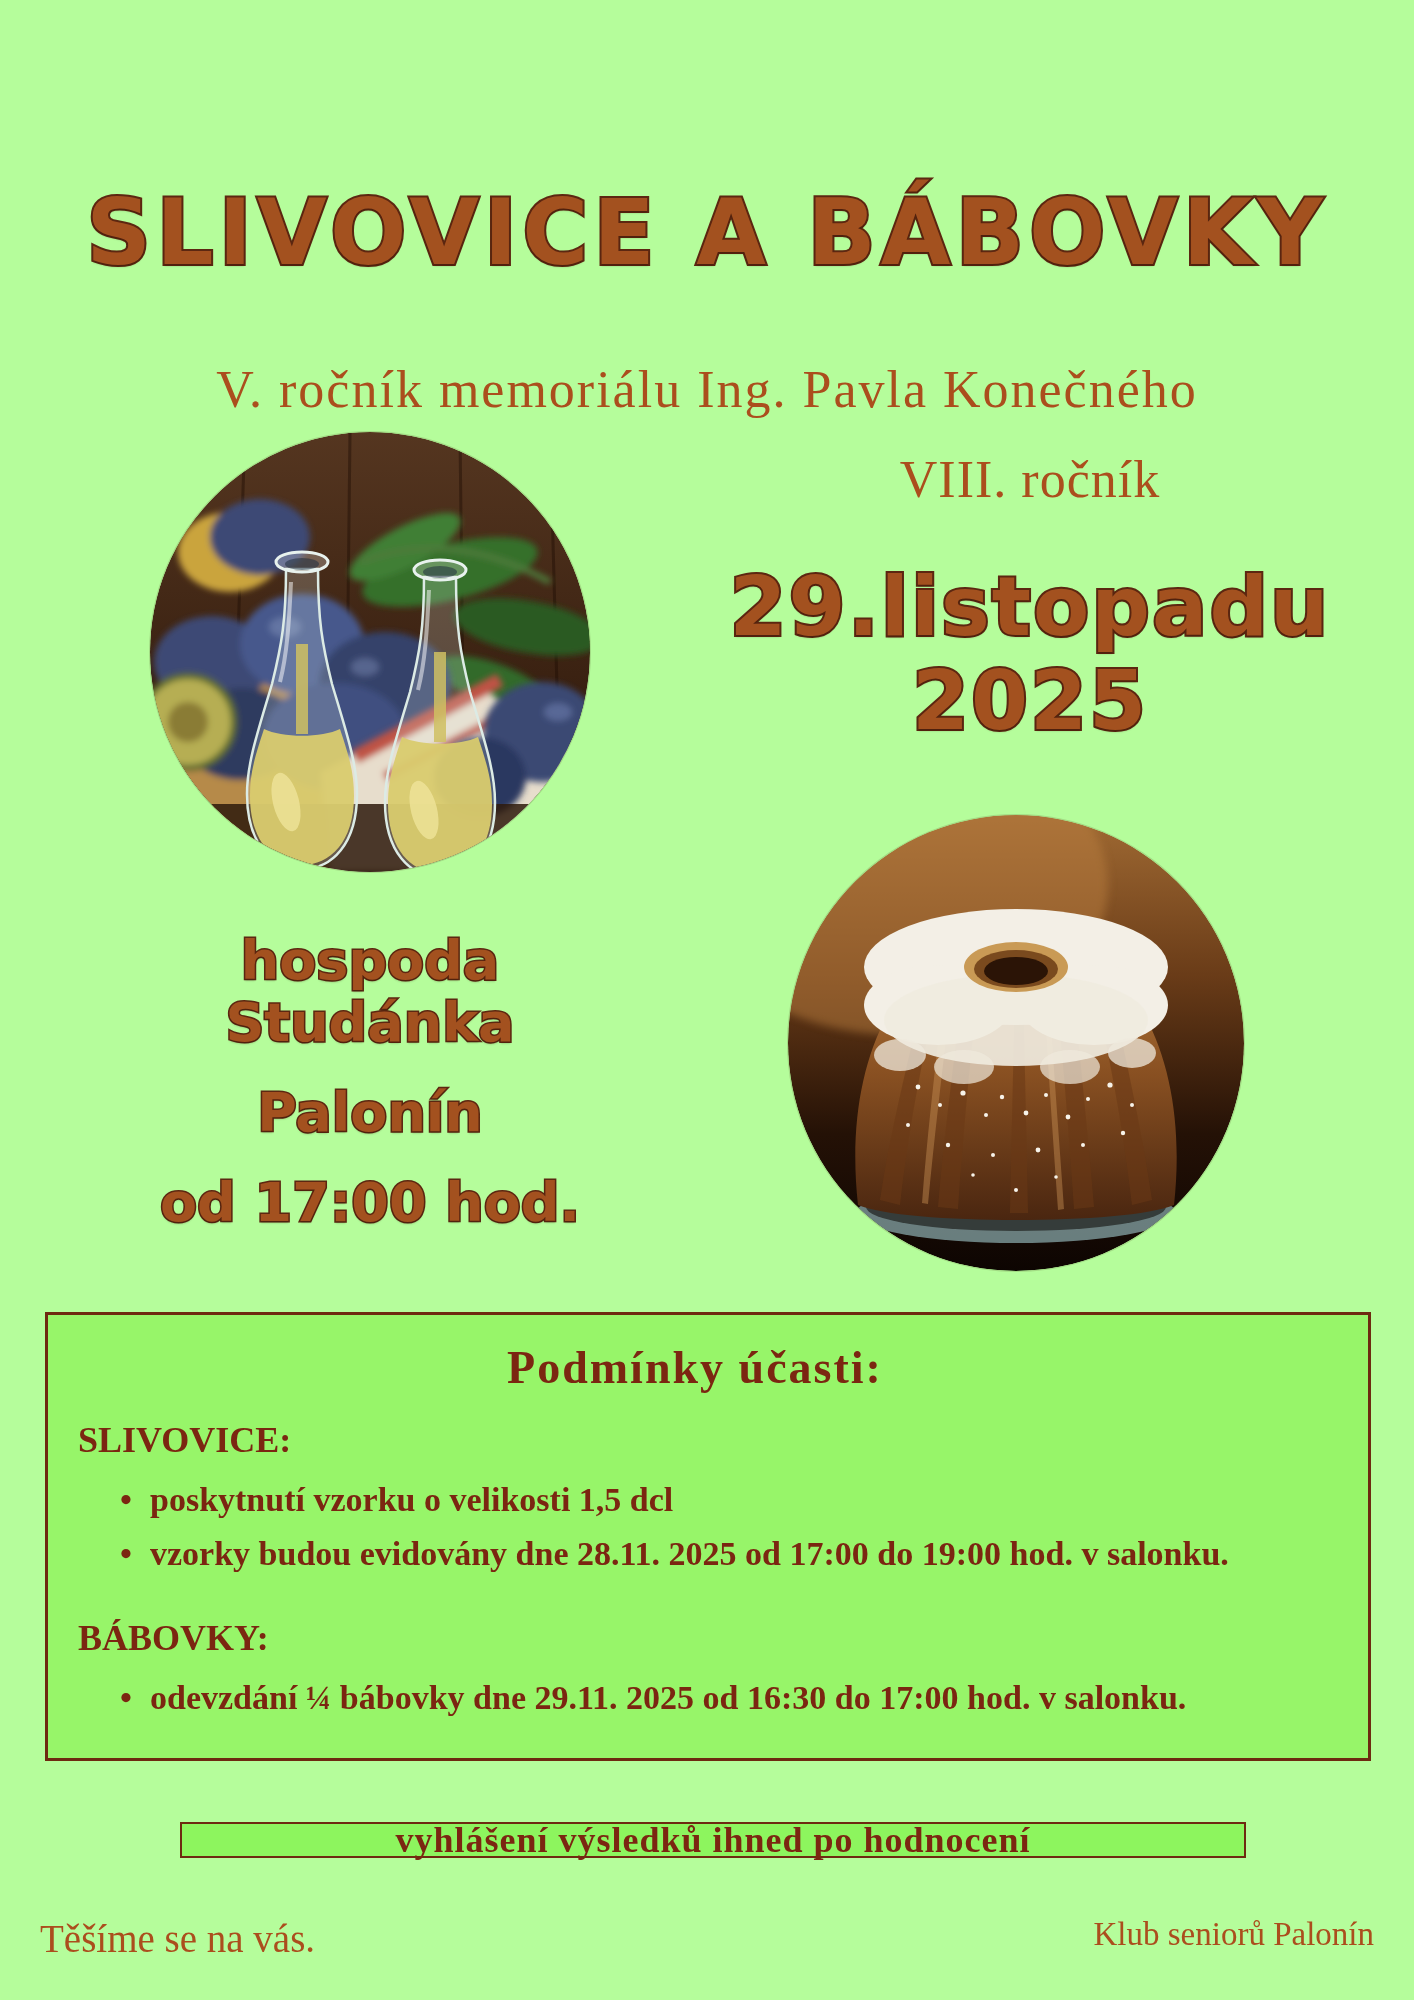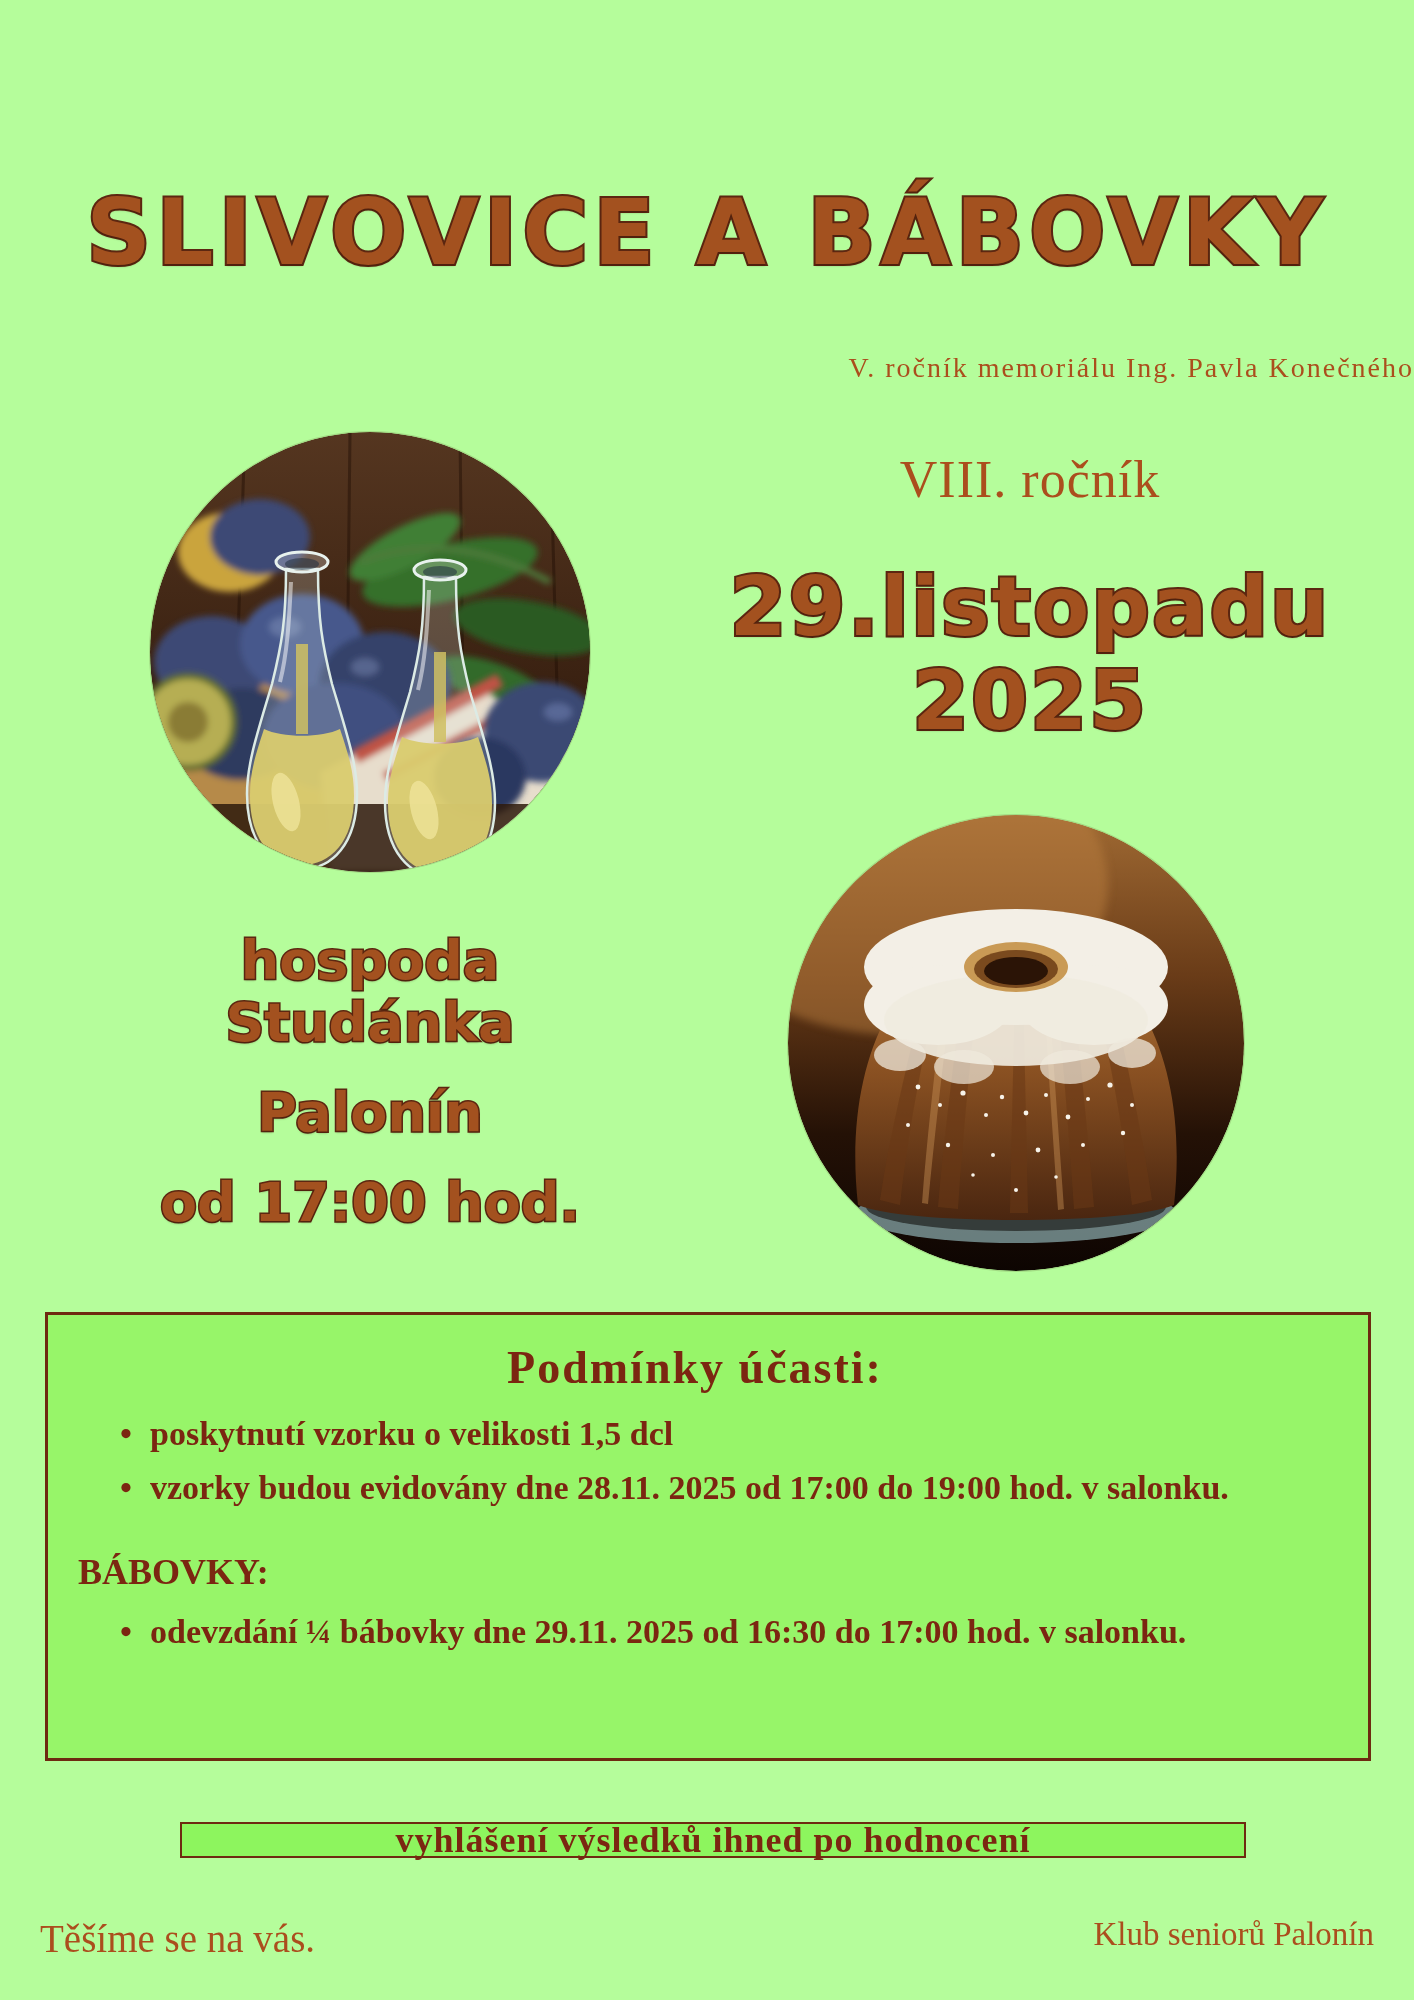--- a/index.html
+++ b/index.html
@@ -28,22 +28,22 @@
     text-shadow:0 2px 2px rgba(40,15,5,.25);
   }
   .bubble.small{-webkit-text-stroke:3px var(--bubble-outline);}
   .serif-orange{color:var(--serif-orange);font-family:"Liberation Serif",serif;}
   .maroon{color:var(--maroon);font-family:"Liberation Serif",serif;}
 
   .title1{position:absolute;top:40px;left:0;width:100%;text-align:center;
     font-size:94px;line-height:120px;letter-spacing:12px;}
   .title2{position:absolute;top:168px;left:0;width:100%;text-align:center;
     font-size:90px;line-height:130px;letter-spacing:5px;}
-  .subtitle{position:absolute;top:352px;left:0;width:100%;text-align:right;
-    font-size:28px;letter-spacing:2px;}
+  .subtitle{position:absolute;top:360px;left:0;width:100%;text-align:center;
+    font-size:52px;letter-spacing:2px;}
 
   .photo-circle{position:absolute;border-radius:50%;overflow:hidden;
     box-shadow:0 0 0 1px rgba(60,30,10,.15);}
   .photo-slivovice{left:150px;top:432px;width:440px;height:440px;}
   .photo-babovka{left:788px;top:815px;width:456px;height:456px;}
   .photo-circle svg{display:block;width:100%;height:100%;}
 
   .edition{position:absolute;left:630px;top:450px;width:800px;text-align:center;
     font-size:52px;letter-spacing:1px;}
   .event-date{position:absolute;left:620px;top:560px;width:820px;text-align:center;
@@ -251,20 +251,21 @@
             <circle cx="185" cy="360" r="1.8"></circle>
           <circle cx="268" cy="362" r="1.8"></circle>
             <circle cx="228" cy="375" r="2"></circle>
         </g>
       </g>
     </svg>
   </div>
 
   <div class="conditions-box">
     <div class="conditions-title maroon">Podmínky účasti:</div>
+    <div class="section-label maroon">SLIVOVICE:</div>
     <ul class="cond-list maroon">
       <li><span class="dot">•</span><span>poskytnutí vzorku o velikosti 1,5 dcl</span></li>
       <li><span class="dot">•</span><span>vzorky budou evidovány dne 28.11. 2025 od 17:00 do 19:00 hod. v salonku.</span></li>
     </ul>
     <div class="section-label section-gap maroon">BÁBOVKY:</div>
     <ul class="cond-list maroon">
       <li><span class="dot">•</span><span>odevzdání ¼ bábovky dne 29.11. 2025 od 16:30 do 17:00 hod. v salonku.</span></li>
     </ul>
   </div>
 

